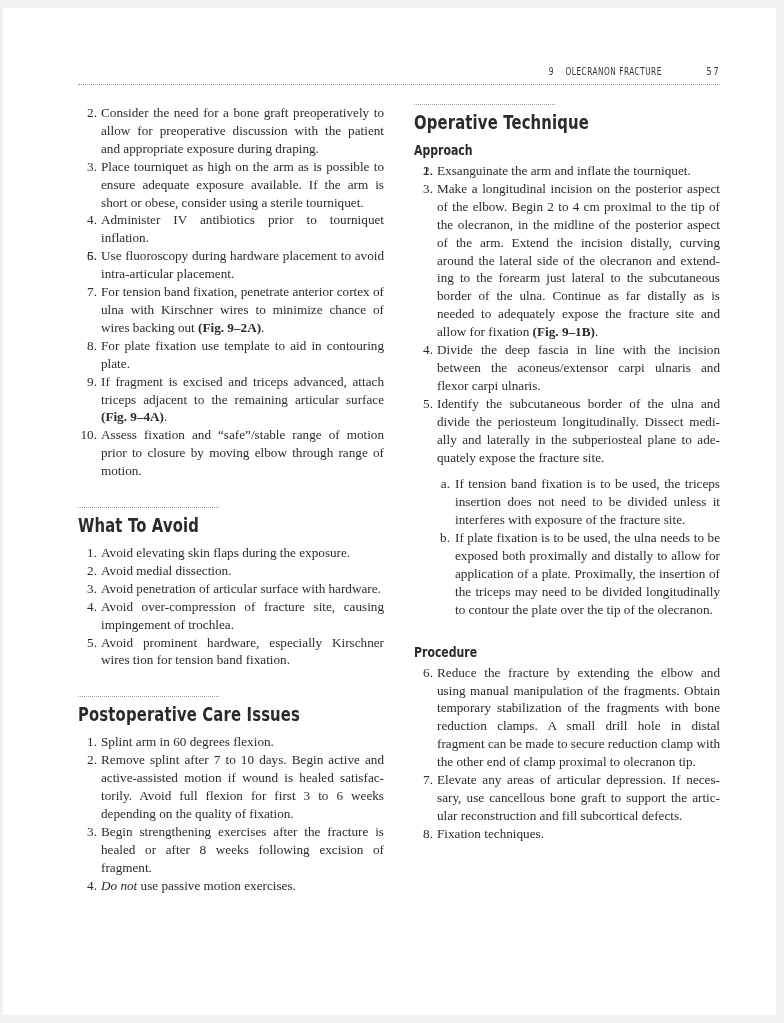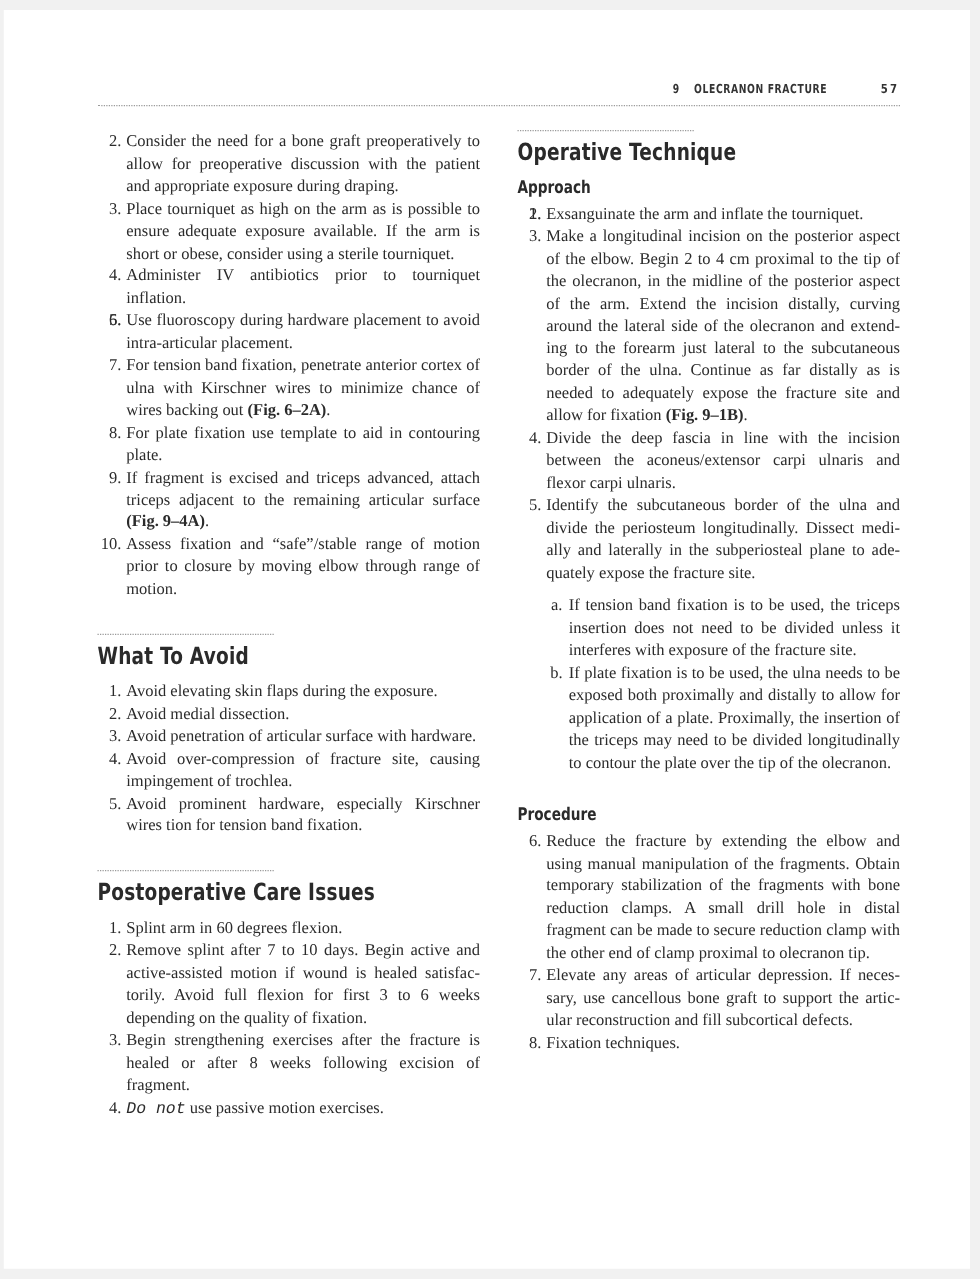--- a/index.html
+++ b/index.html
@@ -16,21 +16,21 @@
       left: 3px; top: 8px;
       width: 773px; height: 1007px;
       background: #ffffff;
     }
     .running-head {
       position: absolute;
       left: 78px; top: 66px;
       width: 642px; height: 16px;
       font-family: "DejaVu Sans Condensed", "DejaVu Sans", sans-serif;
       font-stretch: condensed;
-      font-weight: bold;
+      font-weight: normal;
       font-size: 10px;
       letter-spacing: 0.6px;
       color: #333;
     }
     .running-head .chap {
       position: absolute; right: 58px; top: 0;
       transform: scaleX(0.82); transform-origin: right center;
     }
     .running-head .chapnum { margin-right: 14px; }
     .running-head .pg {
@@ -88,21 +88,21 @@
       font-family: "DejaVu Sans", sans-serif;
       font-weight: bold;
       font-size: 14px;
       line-height: 18px;
       color: #2a2a2a;
       transform: scaleX(0.78);
       transform-origin: left center;
       white-space: nowrap;
     }
     .bold { font-weight: bold; }
-    .ital { font-style: italic; font-family: Liberation Mono, monospace; }
+    .ital { font-style: italic; }
   </style>
 </head>
 <body>
 
 <div class="page"></div>
 
 <div class="running-head">
   <span class="chap">
     <span class="chapnum">9</span><span>OLECRANON FRACTURE</span>
   </span>
@@ -110,21 +110,21 @@
 </div>
 <div class="header-rule"></div>
 
 <div class="col col-left">
   <ol class="list">
     <li><span class="num">2.</span><span>Consider the need for a bone graft preoperatively to allow for preoperative discussion with the patient and appropriate exposure during draping.</span></li>
     <li><span class="num">3.</span><span>Place tourniquet as high on the arm as is possible to ensure adequate exposure available. If the arm is short or obese, consider using a sterile tourniquet.</span></li>
     <li><span class="num">4.</span><span>Administer IV antibiotics prior to tourniquet inflation.</span></li>
     <li><span class="num">5.</span></li>
     <li><span class="num">6.</span><span>Use fluoroscopy during hardware placement to avoid intra-articular placement.</span></li>
-    <li><span class="num">7.</span><span>For tension band fixation, penetrate anterior cortex of ulna with Kirschner wires to minimize chance of wires backing out </span><span class="bold">(Fig. 6–2A)</span><span>.</span></li>
+    <li><span class="num">7.</span><span>For tension band fixation, penetrate anterior cortex of ulna with Kirschner wires to minimize chance of wires backing out </span><span class="bold">(Fig. 9–2A)</span><span>.</span></li>
     <li><span class="num">8.</span><span>For plate fixation use template to aid in contouring plate.</span></li>
     <li><span class="num">9.</span><span>If fragment is excised and triceps advanced, attach triceps adjacent to the remaining articular surface </span><span class="bold">(Fig. 9–4A)</span><span>.</span></li>
     <li><span class="num">10.</span><span>Assess fixation and “safe”/stable range of motion prior to closure by moving elbow through range of motion.</span></li>
   </ol>
 
   <div style="height:27px"></div>
   <div class="section-rule"></div>
   <h2 class="section">What To Avoid</h2>
   <ol class="list">
     <li><span class="num">1.</span><span>Avoid elevating skin flaps during the exposure.</span></li>

